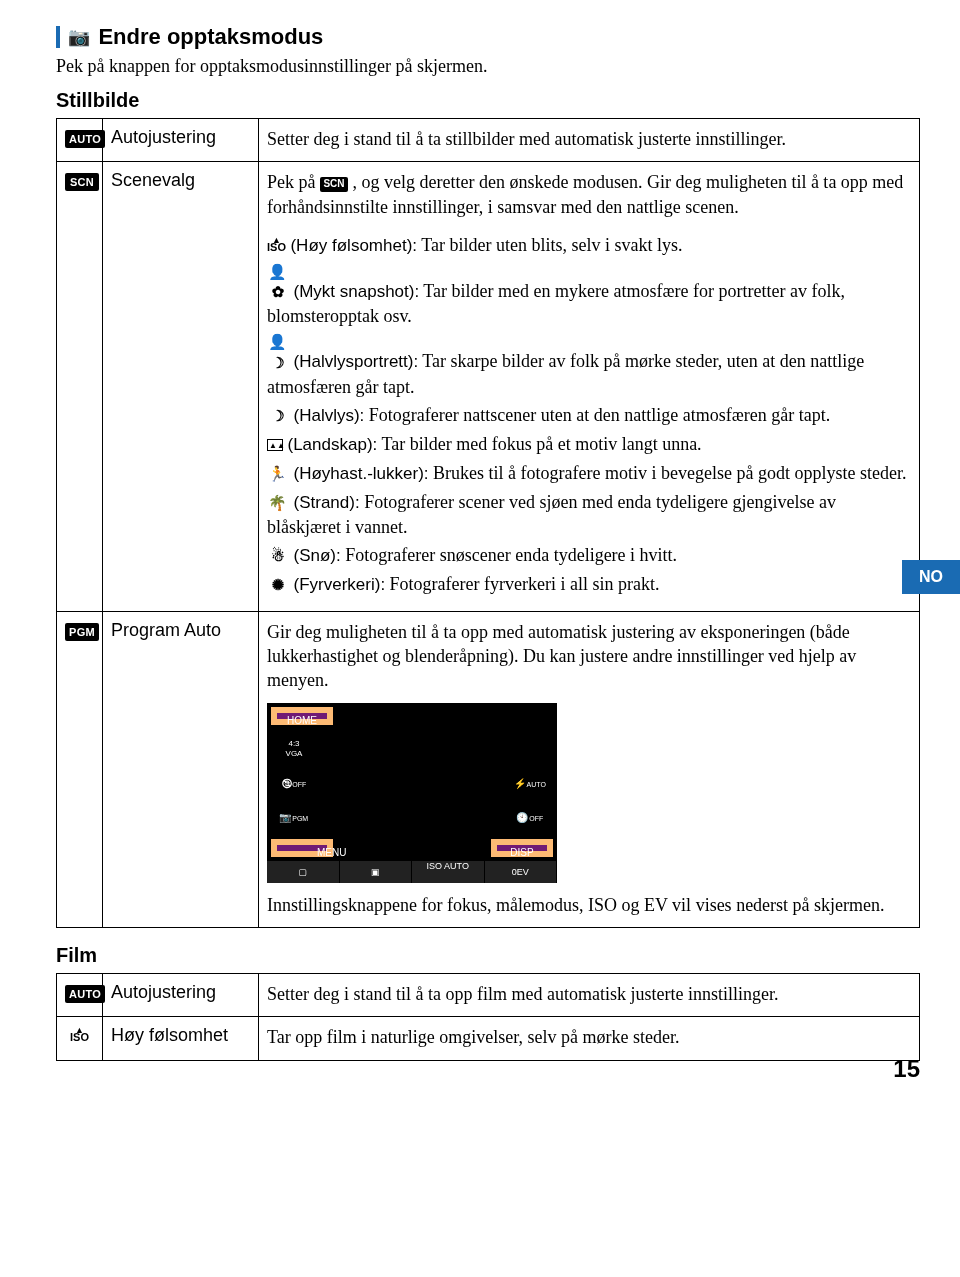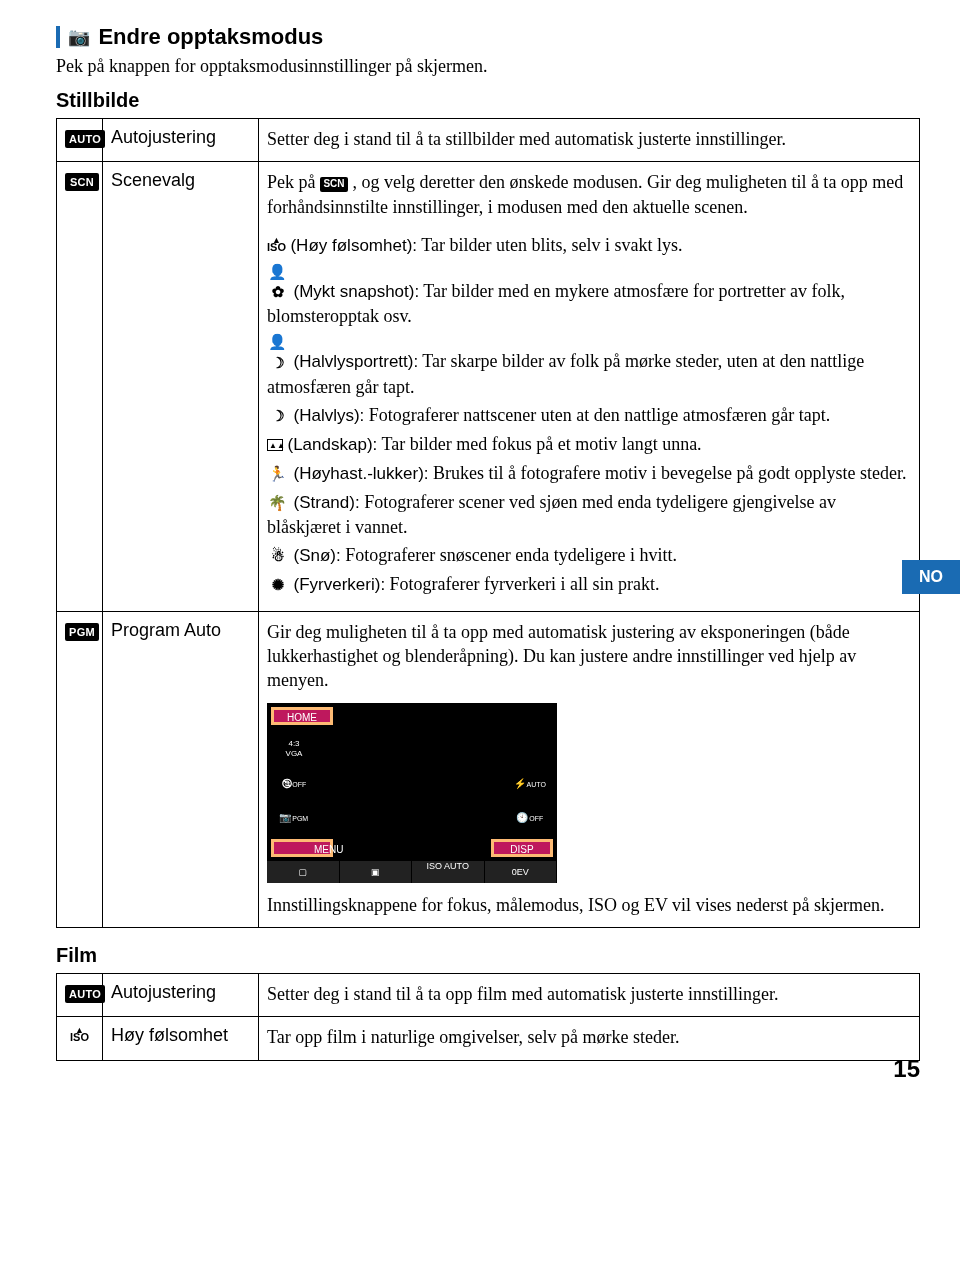--- a/index.html
+++ b/index.html
@@ -17,21 +17,21 @@
   .modeicon { display: inline-flex; align-items: center; justify-content: center; min-width: 34px; height: 18px; padding: 0 4px; background: #000; color: #fff; font-family: Arial, Helvetica, sans-serif; font-size: 11px; font-weight: bold; border-radius: 2px; letter-spacing: .3px; }
   .scene-block { margin-top: 14px; }
   .scene-line { margin-bottom: 4px; }
   .scene-icon { display: inline-block; width: 22px; text-align: center; font-weight: bold; font-size: 15px; }
   .scene-name { font-family: Arial, Helvetica, sans-serif; font-size: 17px; }
   .inline-badge { display: inline-flex; align-items: center; justify-content: center; min-width: 28px; height: 15px; background: #000; color: #fff; font-family: Arial, Helvetica, sans-serif; font-size: 10px; font-weight: bold; border-radius: 2px; padding: 0 3px; position: relative; top: -1px; }
   .iso-badge { display:inline-block; font-family: Arial, Helvetica, sans-serif; font-weight:bold; font-size:11px; line-height:9px; text-align:center; }
   .iso-badge .hat { display:block; font-size:9px; line-height:6px;}
   
   .lcd { width: 290px; height: 180px; background: #000; color: #fff; position: relative; font-family: Arial, Helvetica, sans-serif; font-size: 11px; margin: 10px 0; }
-  .lcd .hb { position:absolute; width:62px; height:18px; background:#be185d; border:3px solid #fdba74; text-align:center; line-height:16px; font-size:10px; }
+  .lcd .hb { position:absolute; width:62px; height:18px; background:#701a75; border:6px solid #fdba74; text-align:center; line-height:16px; font-size:10px; }
   .lcd .sb { position:absolute; width:42px; height:22px; text-align:center; line-height:22px; font-size:10px; }
   .lcd .bottom { position:absolute; bottom:0; left:0; right:0; height:22px; background:#222; display:flex; }
   .lcd .bottom > div { flex:1; border-right:1px solid #000; text-align:center; line-height:22px; font-size:9px; }
   .no-tab { position: absolute; right: 0; top: 560px; width: 58px; height: 34px; background: #1a6bb3; color: #fff; font-family: Arial, Helvetica, sans-serif; font-weight: bold; font-size: 16px; display:flex; align-items:center; justify-content:center; }
   .pagenum { position: absolute; right: 40px; bottom: 18px; font-family: Arial, Helvetica, sans-serif; font-weight: bold; font-size: 24px; }
 </style>
 </head>
 <body>
 
 <div class="sec-hdr">
@@ -61,21 +61,21 @@
   <tr>
     <td class="c-icon">
       <span class="modeicon">SCN</span>
     </td>
     <td class="c-name">
       <span>Scenevalg</span>
     </td>
     <td class="c-desc">
       <span>Pek på </span>
       <span class="inline-badge">SCN</span>
-      <span> , og velg deretter den ønskede modusen. Gir deg muligheten til å ta opp med forhåndsinnstilte innstillinger, i modusen med den aktuelle scenen.</span>
+      <span> , og velg deretter den ønskede modusen. Gir deg muligheten til å ta opp med forhåndsinnstilte innstillinger, i samsvar med den nattlige scenen.</span>
 
       <div class="scene-block">
         <div class="scene-line">
           <span class="iso-badge"><span class="hat">▲</span>ISO</span>
           <span class="scene-name">(Høy følsomhet):</span><span> Tar bilder uten blits, selv i svakt lys.</span>
         </div>
         <div class="scene-line">
           <span class="scene-icon">👤✿</span>
           <span class="scene-name">(Mykt snapshot):</span><span> Tar bilder med en mykere atmosfære for portretter av folk, blomsteropptak osv.</span>
         </div>

